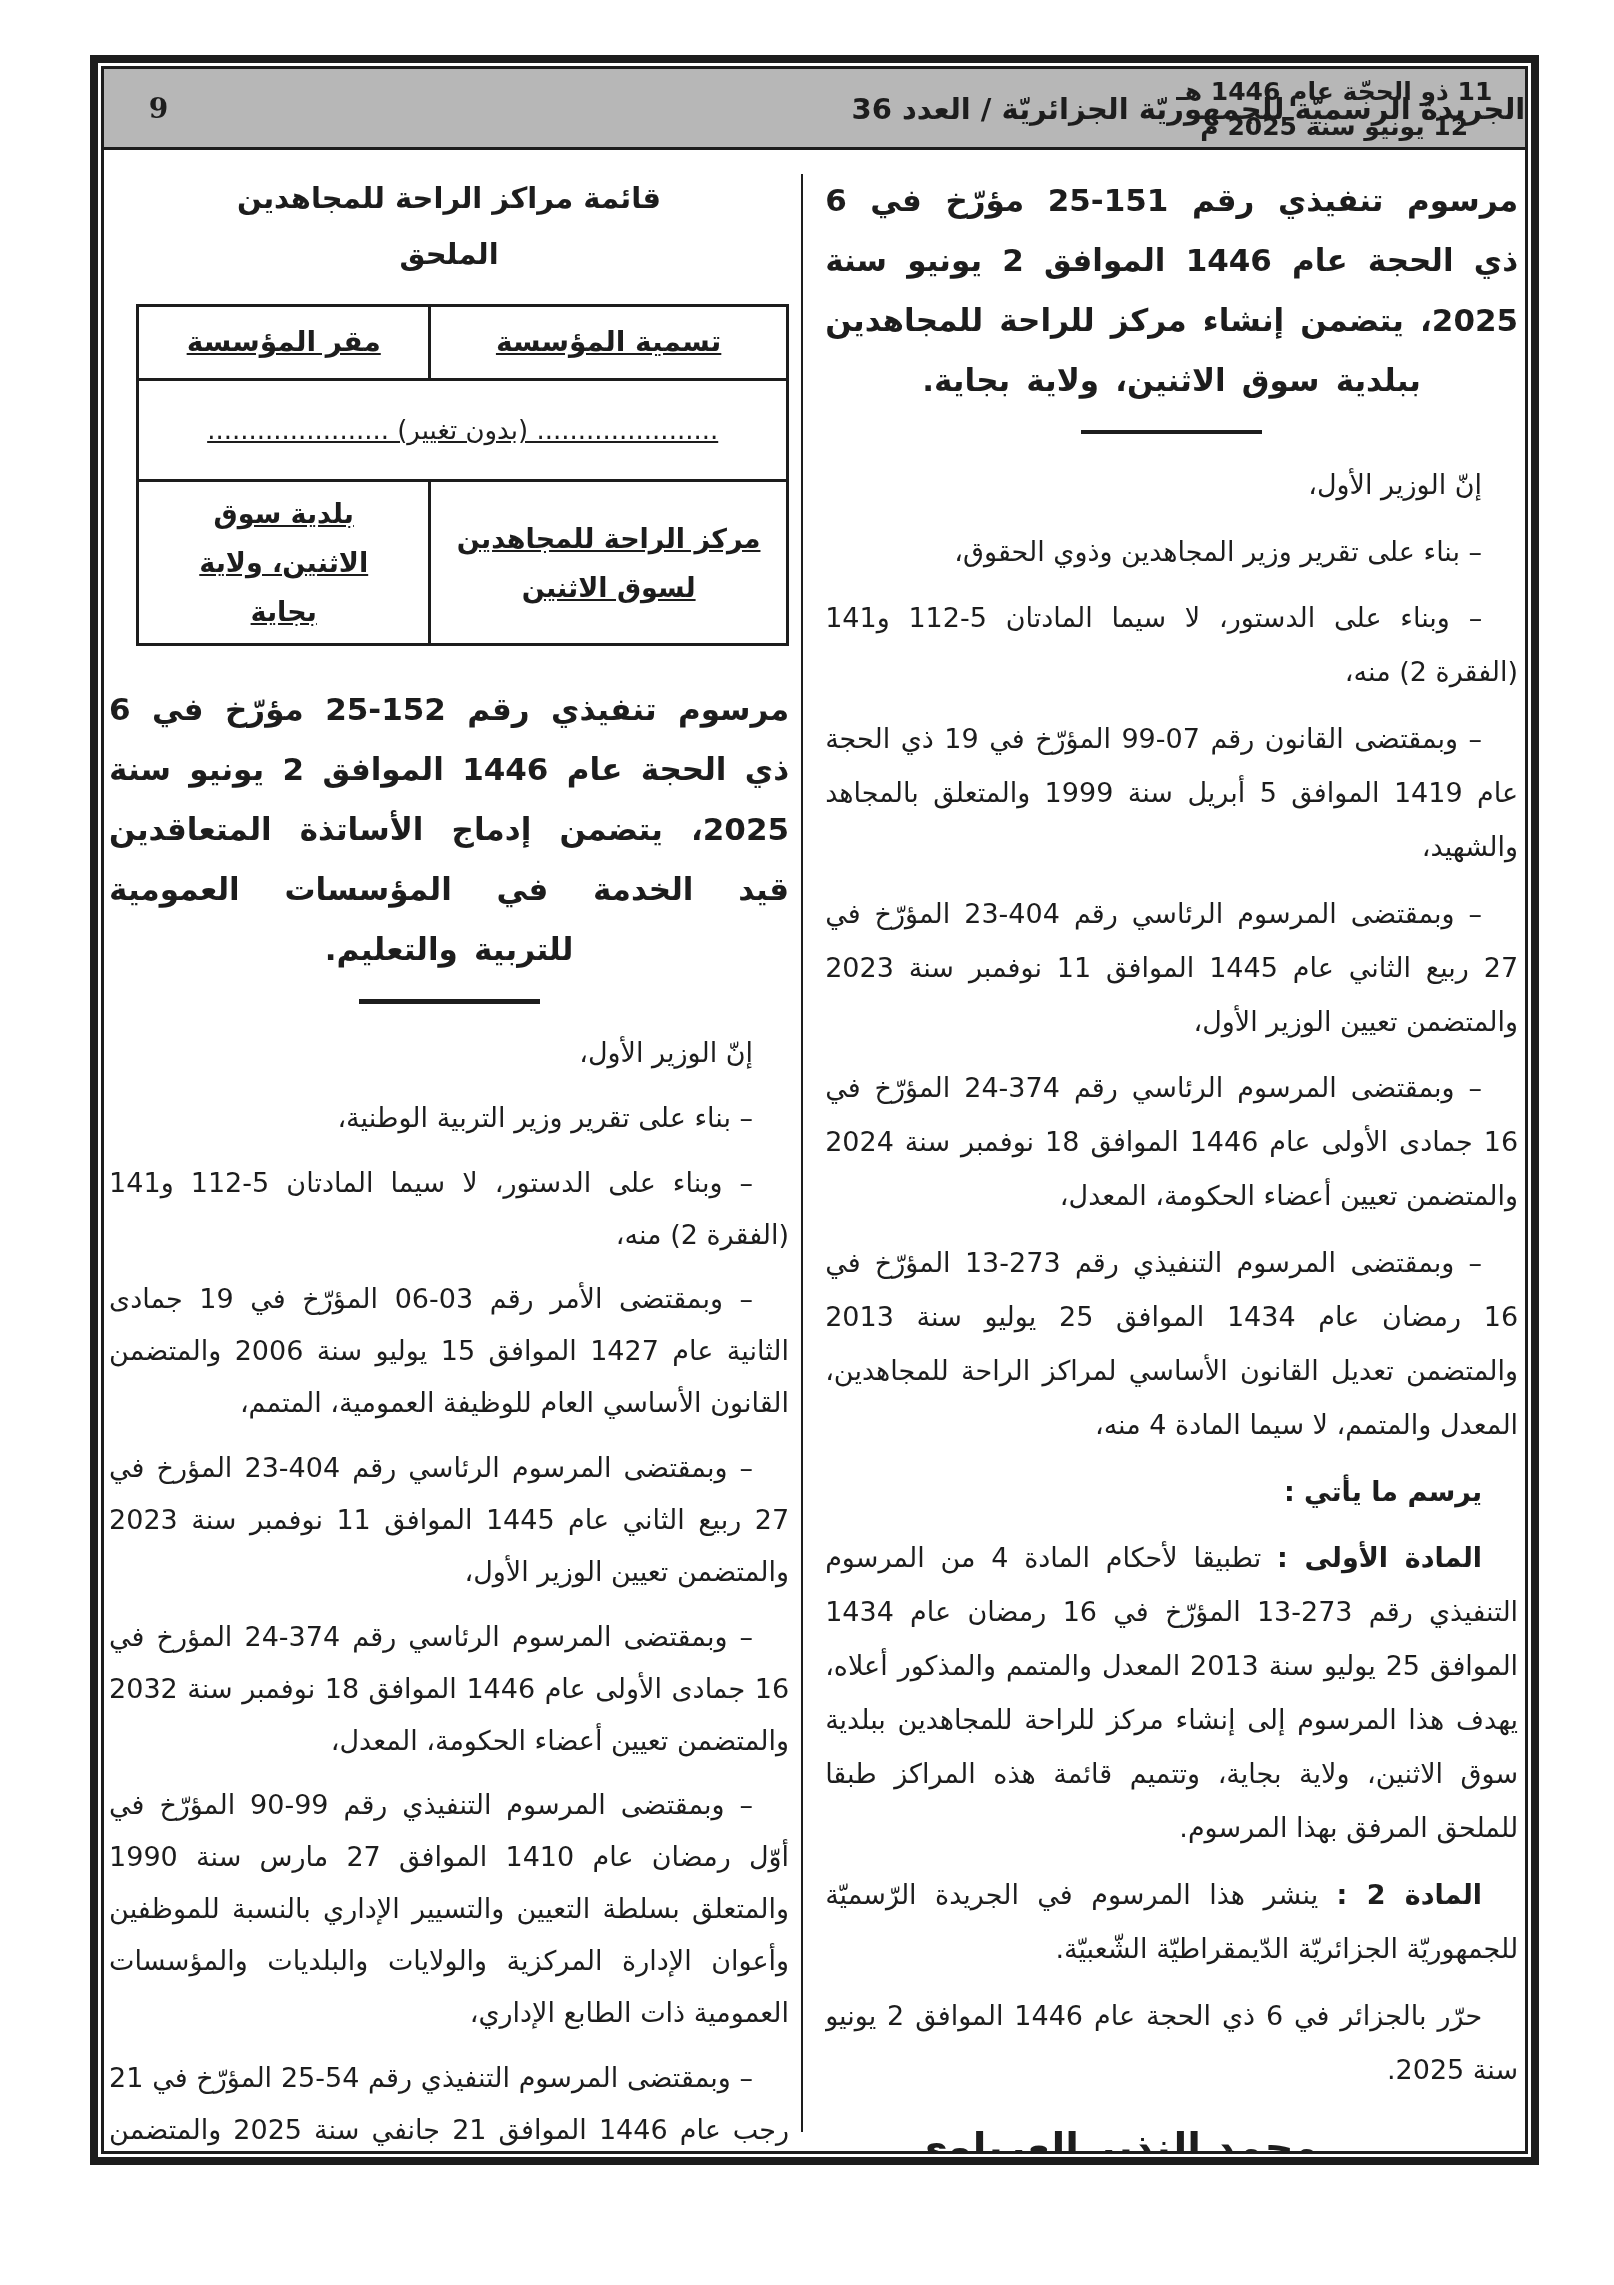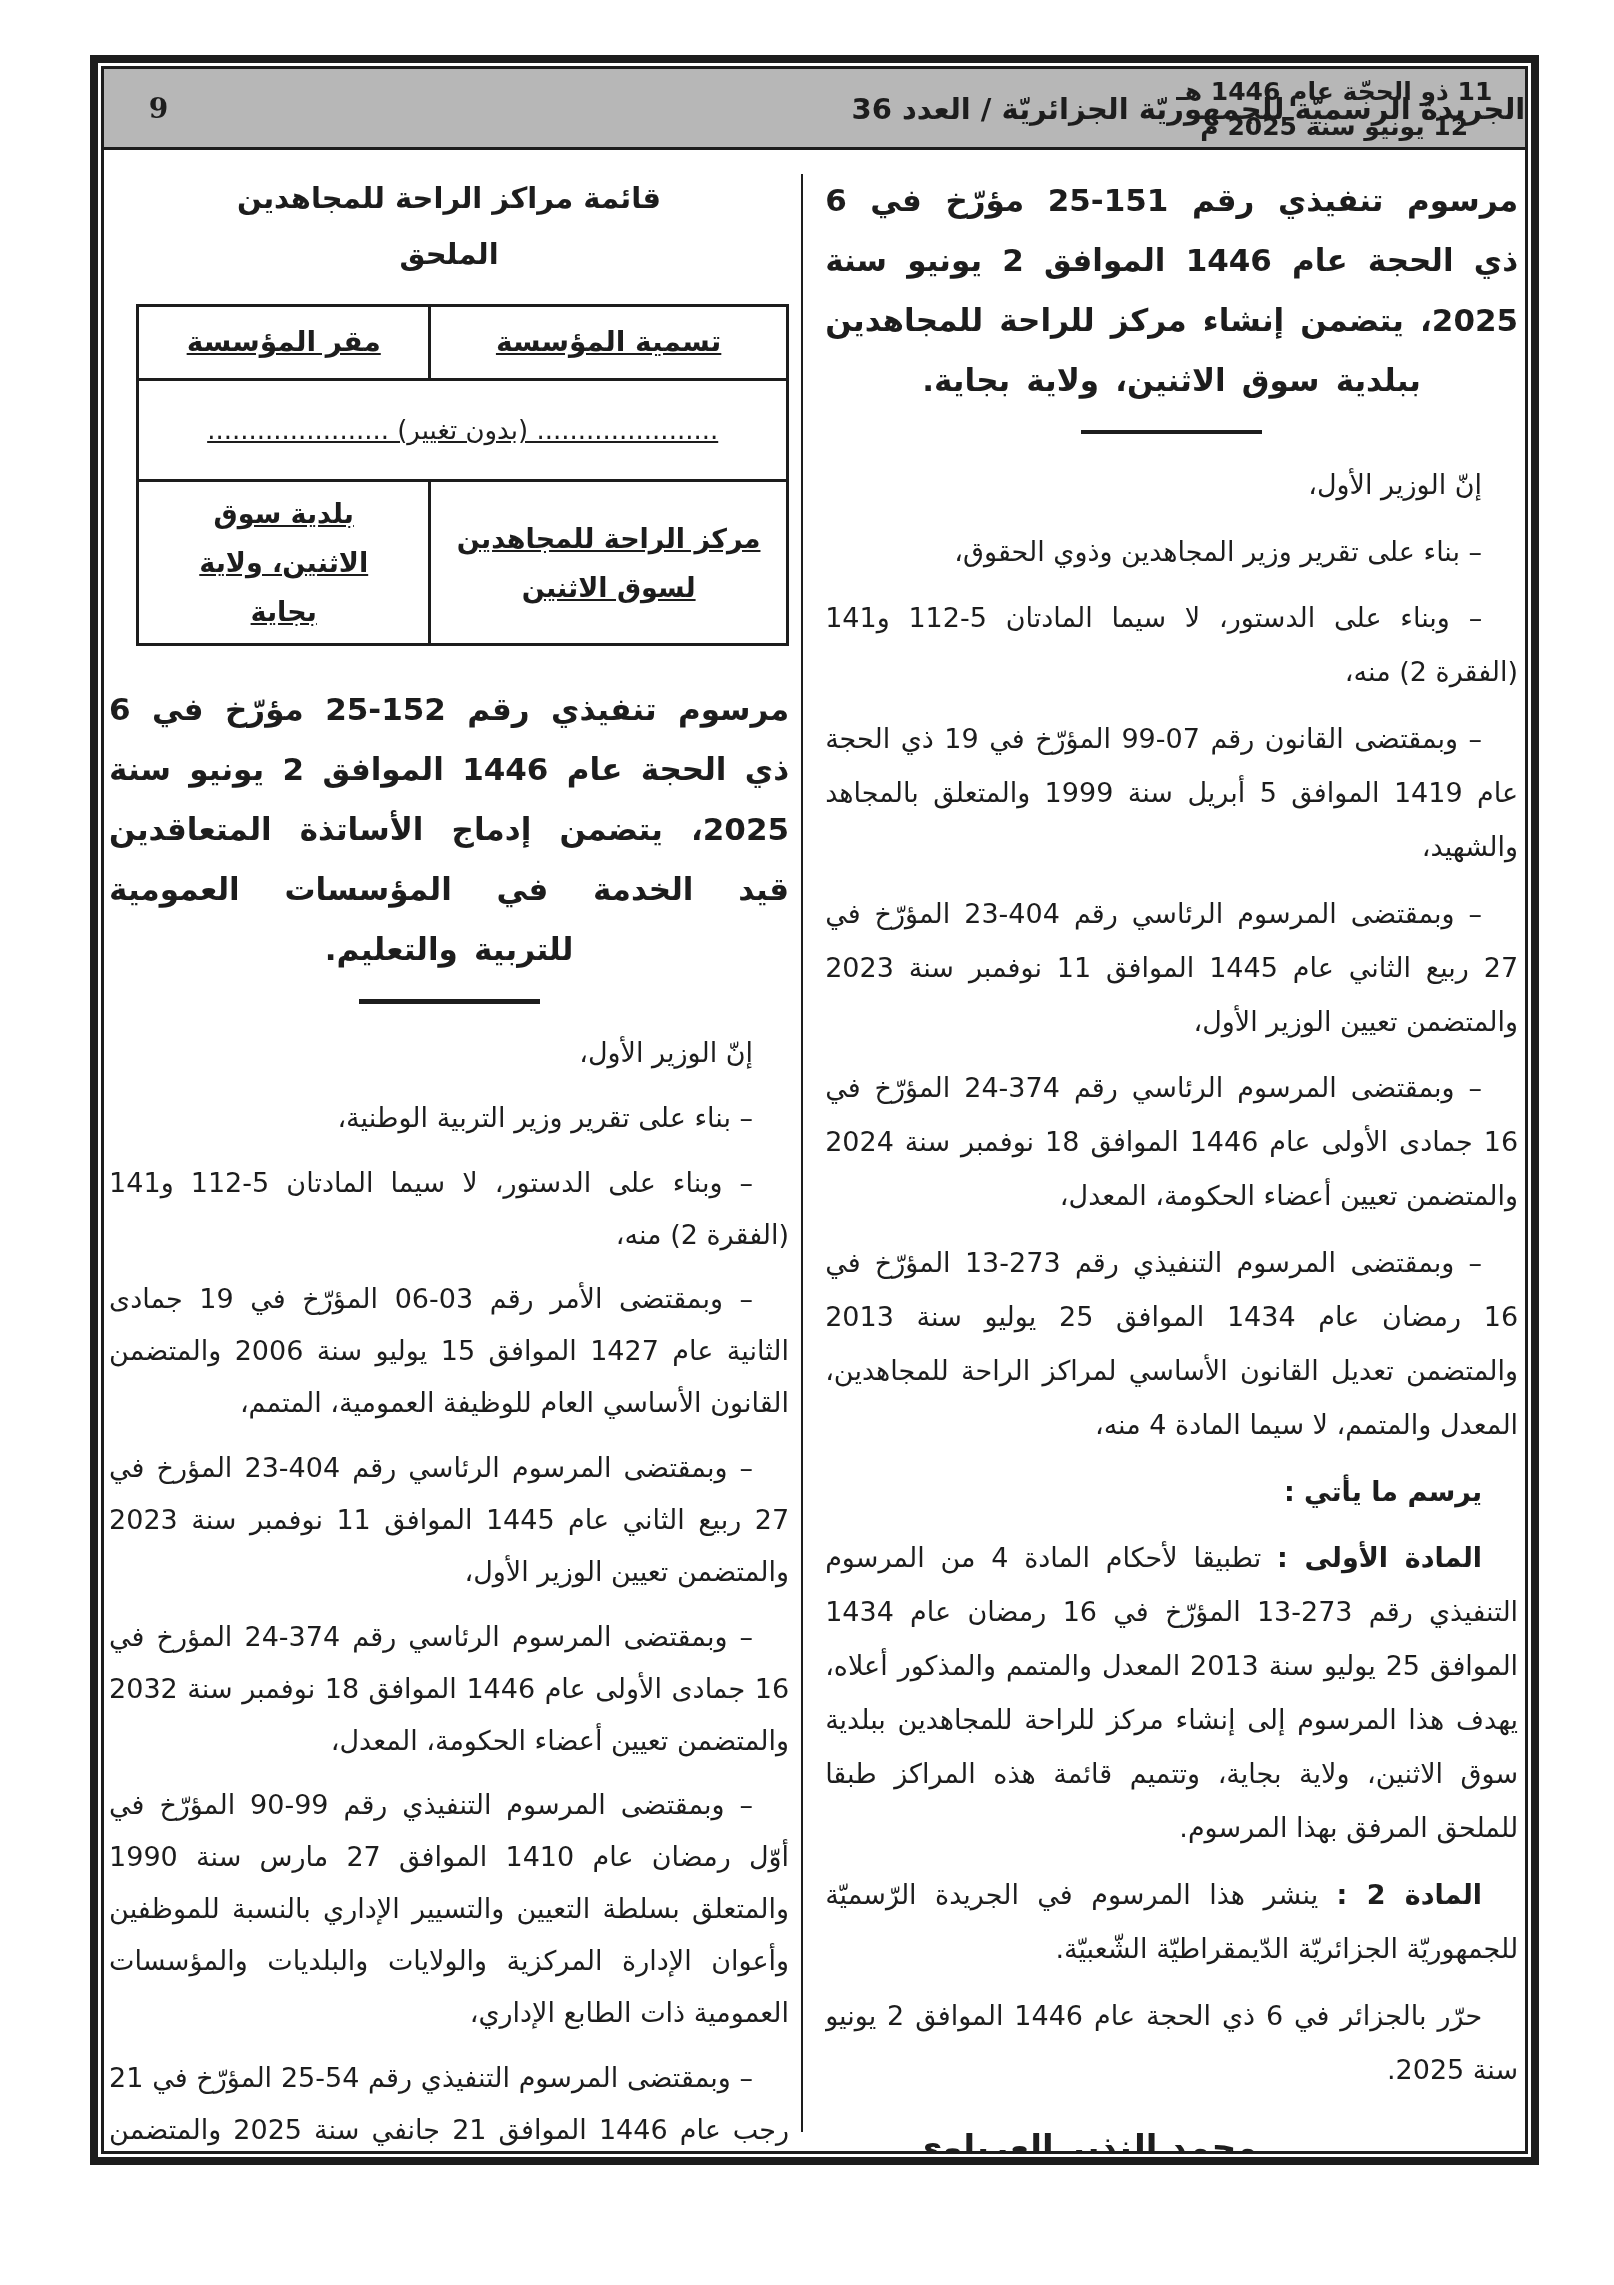--- a/index.html
+++ b/index.html
@@ -70,21 +70,21 @@
     margin-bottom: 5.4px;
   }
   .rule {
     width: 181px; height: 4.5px; background: #1d1d1d;
     margin: 20px auto 23.5px auto;
   }
   .intro, .cons, .article, .issued, .enacts { text-indent: 36px; margin-bottom: 12.7px; }
   .enacts { font-weight: bold; }
   .article strong { font-weight: bold; }
   .signature {
-    font-weight: bold; font-size: 34px;
+    font-weight: bold; font-size: 40px;
     text-align: left; padding-left: 86px;
     margin-top: 23.5px;
   }
   
   .annex-title { font-weight: bold; font-size: 29px; text-align: center; line-height: 56px; }
   .annex-table {
     border-collapse: collapse;
     width: 96%;
     margin: 22px 0 33px auto;
   }

